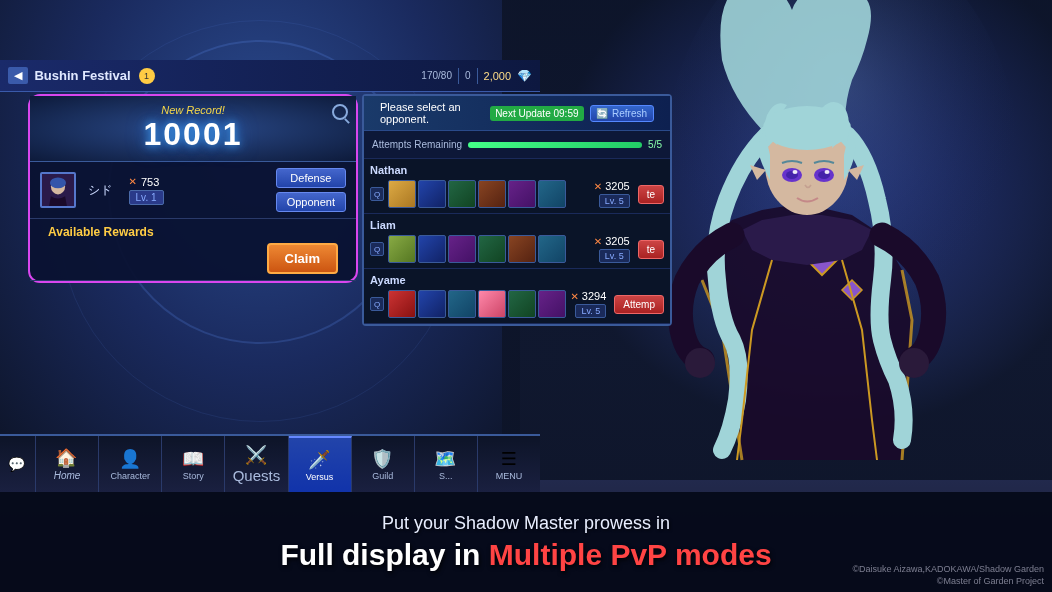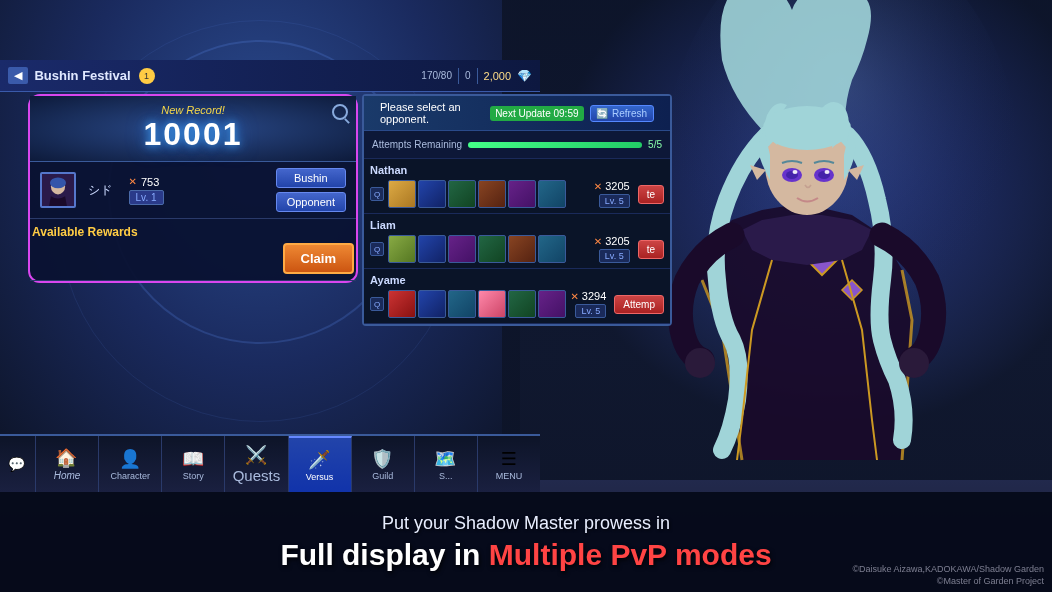--- a/index.html
+++ b/index.html
@@ -126,21 +126,21 @@
       border: 1px solid #6688ee;
       border-radius: 3px;
       color: #fff;
       font-size: 11px;
       padding: 3px 10px;
       cursor: pointer;
     }
 
     
     .rewards-section {
-      padding: 6px 2px;
+      padding: 6px 18px;
       border-bottom: 1px solid #2a3a6a;
     }
     .rewards-title {
       color: #ffcc44;
       font-size: 12px;
       font-weight: bold;
       margin-bottom: 4px;
     }
     .claim-btn {
       background: linear-gradient(180deg, #ee8833, #cc5511);
@@ -340,21 +340,21 @@
     <div style="margin-left:8px;display:flex;flex-direction:column;gap:2px;">
       <div class="stat-row">
         <span style="color:#ff8844;font-size:10px;">✕</span>
         <span style="color:#fff;font-size:11px;">753</span>
       </div>
       <div class="stat-row">
         <span class="lv-badge">Lv. <span>1</span></span>
       </div>
     </div>
     <div class="btn-group">
-      <button class="btn-blue">Bushin</button>
+      <button class="btn-blue">Defense</button>
       <button class="btn-blue">Opponent</button>
     </div>
   </div>
 
   <div class="rewards-section">
     <div class="rewards-title">Available Rewards</div>
     <div style="display:flex;align-items:center;gap:6px;">
       <button class="claim-btn">Claim</button>
     </div>
   </div>

